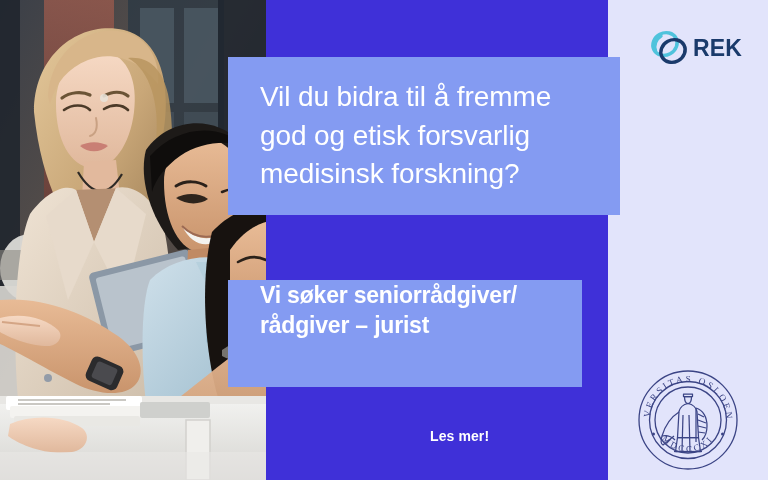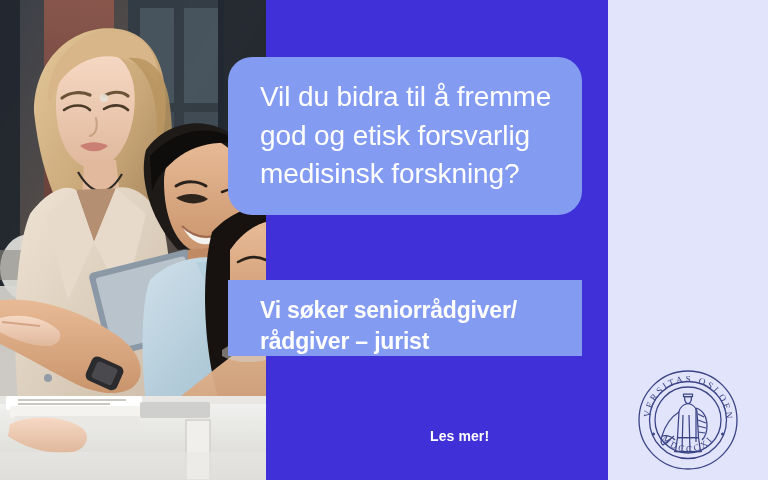--- a/index.html
+++ b/index.html
@@ -43,43 +43,42 @@
     position: absolute;
     left: 608px; top: 0;
     width: 160px; height: 480px;
     background: #E2E4FB;
   }
 
   
   #headline-box {
     position: absolute;
     left: 228px; top: 57px;
-    width: 354px; height: 158px;
+    width: 392px; height: 158px;
     background: #849BF2;
     display: flex;
     align-items: center;
-    border-radius: 24px;
   }
   #headline-text {
     color: #ffffff;
     font-size: 28px;
     line-height: 1.38;
     font-weight: 400;
     padding: 0 24px 0 32px;
     letter-spacing: -0.1px;
   }
 
   
   #job-box {
     position: absolute;
     left: 228px; top: 280px;
-    width: 354px; height: 76px;
+    width: 354px; height: 107px;
     background: #849BF2;
     display: flex;
-    align-items: flex-end;
+    align-items: flex-start;
   }
   #job-text {
     color: #ffffff;
     font-size: 23px;
     line-height: 1.32;
     font-weight: 700;
     padding: 0 16px 0 32px;
     letter-spacing: -0.2px;
   }
 
@@ -302,20 +301,31 @@
   <div id="headline-box">
     <div id="headline-text">Vil du bidra til å fremme god og etisk forsvarlig medisinsk forskning?</div>
   </div>
 
   <div id="job-box">
     <div id="job-text">Vi søker seniorrådgiver/ rådgiver – jurist</div>
   </div>
 
   <div id="cta">Les mer!</div>
 
+  <div id="rek-logo">
+    <svg id="rek-mark" viewBox="0 0 42 44" aria-hidden="true">
+
+      <ellipse cx="17" cy="18" rx="12.5" ry="11" transform="rotate(-28 17 18)" fill="none" stroke="#4FC3DC" stroke-width="3.4"></ellipse>
+
+      <ellipse cx="25" cy="25" rx="12.5" ry="11" transform="rotate(-28 25 25)" fill="none" stroke="#1A3A6B" stroke-width="3.4"></ellipse>
+
+      <path d="M7.5 24.5 C5.5 19 8 13 13 10" fill="none" stroke="#4FC3DC" stroke-width="3.4" stroke-linecap="round"></path>
+    </svg>
+    <span id="rek-word">REK</span>
+  </div>
 
   <div id="uio-seal">
     <svg viewBox="0 0 104 104" aria-hidden="true">
       <defs>
         <path id="arcTop" d="M 14,52 A 38,38 0 0 1 90,52"></path>
         <path id="arcBot" d="M 20,52 A 32,32 0 0 0 84,52"></path>
       </defs>
       <g fill="none" stroke="#3B4485" stroke-width="1.3">
         <circle cx="52" cy="52" r="49"></circle>
         <circle cx="52" cy="52" r="38.5"></circle>

